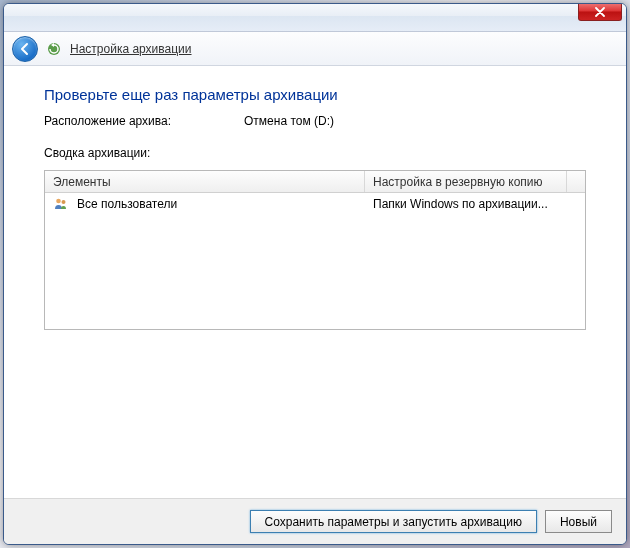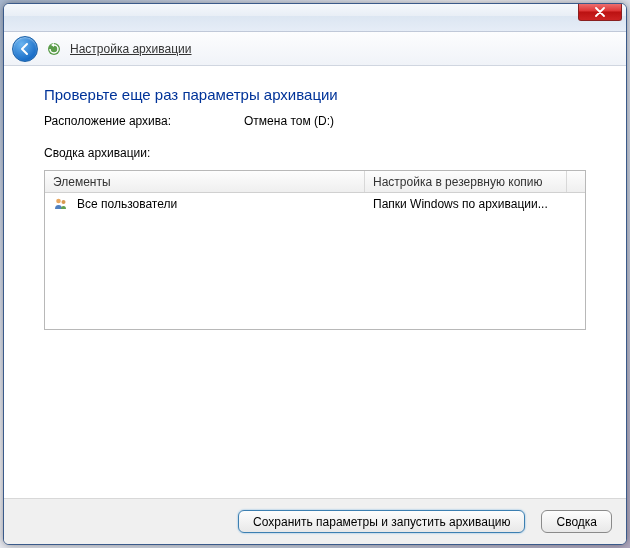--- a/index.html
+++ b/index.html
@@ -161,25 +161,24 @@
     justify-content: flex-end;
     padding: 0 14px;
     gap: 8px;
   }
   .btn {
     height: 23px;
     padding: 8px 14px;
     font-size: 12px;
     background: linear-gradient(to bottom, #fdfdfd, #e8e8e8);
     border: 1px solid #8a8a8a;
-    border-radius: 6px;
+    border-radius: 0;
     cursor: pointer;
     display: flex;
     align-items: center;
-    margin-left: 8px;
   }
   .btn.primary {
     border: 1px solid #3c7fb1;
     box-shadow: 0 0 2px #6badde;
   }
 </style>
 </head>
 <body>
 
 <div class="desktop-bg"></div>
@@ -247,17 +246,17 @@
         </div>
       </div>
     </div>
   </div>
 
   <div class="footer">
     <button class="btn primary">
       <span>Сохранить параметры и запустить архивацию</span>
     </button>
     <button class="btn">
-      <span>Сводка</span>
+      <span>Новый</span>
     </button>
   </div>
 
 </div>
 
 </body></html>

